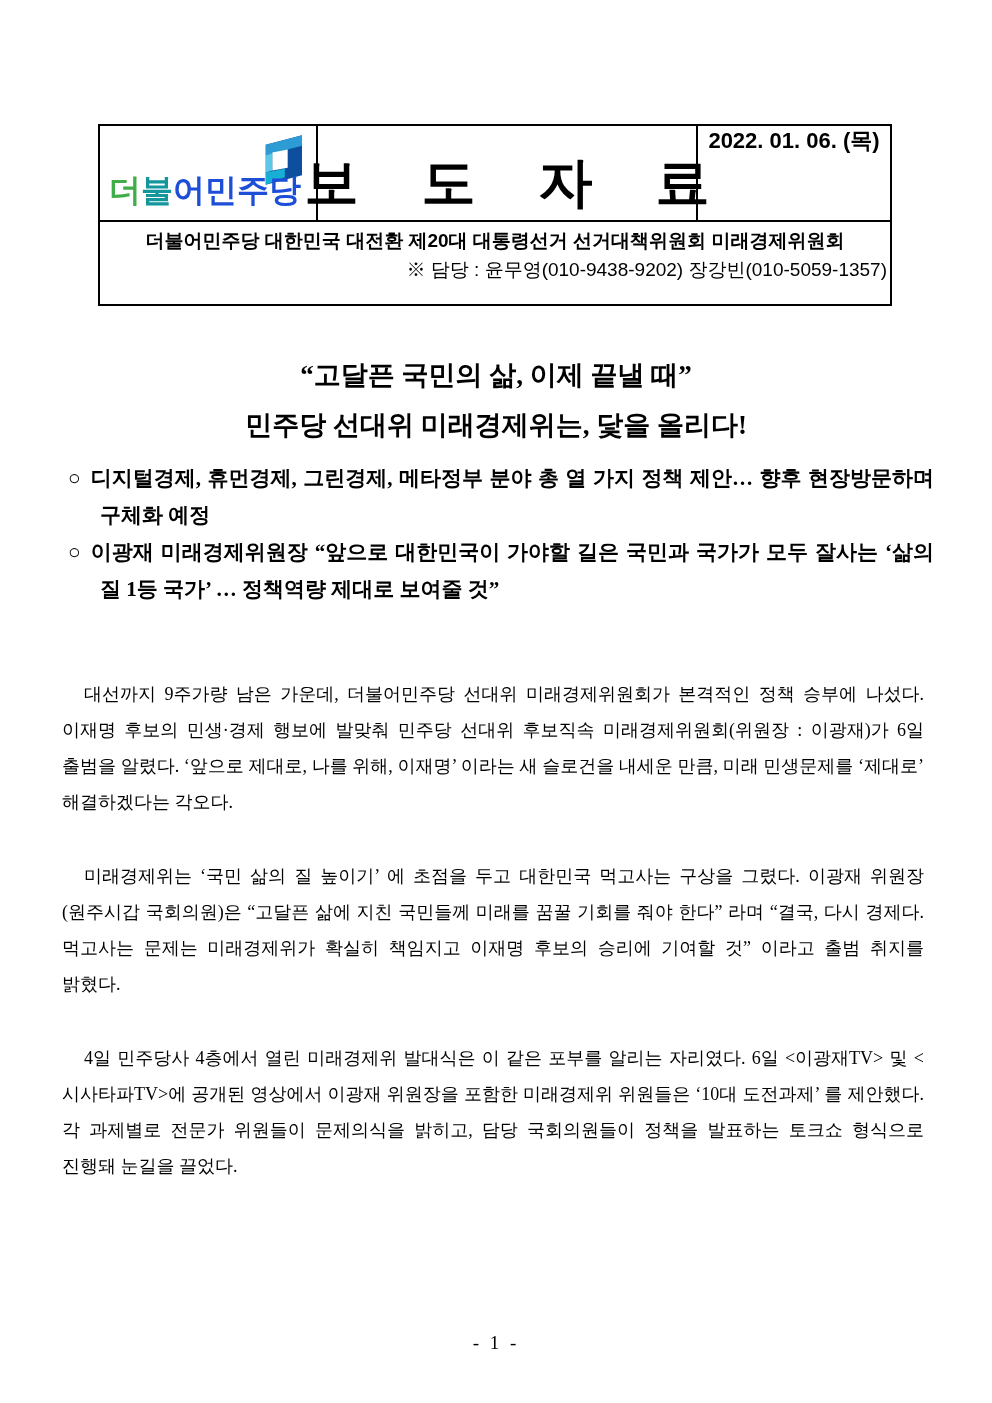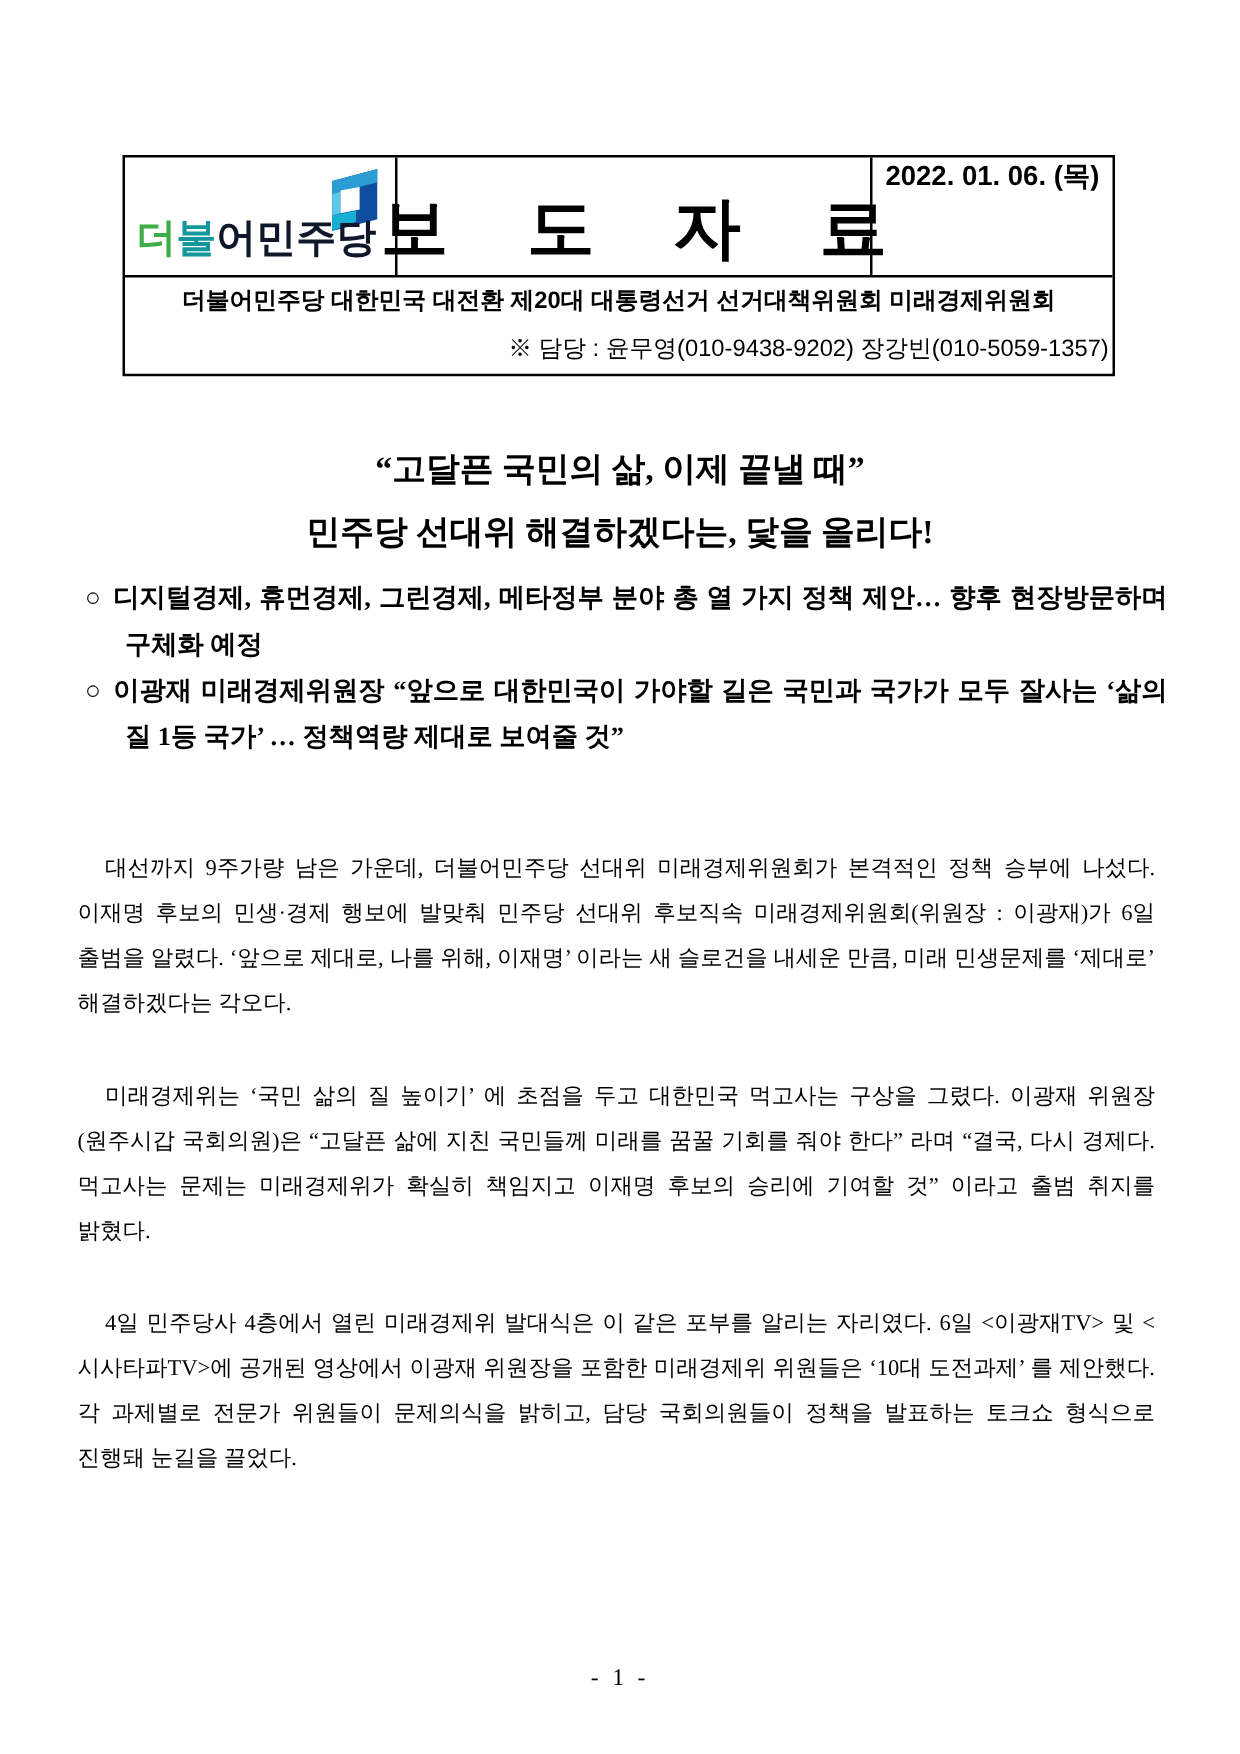--- a/index.html
+++ b/index.html
@@ -46,21 +46,21 @@
     left: 9px;
     bottom: 7px;
     font-family: "Liberation Sans", sans-serif;
     font-weight: 900;
     font-size: 32px;
     letter-spacing: 0px;
     white-space: nowrap;
   }
   .logo-seg1 { color: #3fae49; }
   .logo-seg2 { color: #14979c; }
-  .logo-seg3 { color: #0f172a; }
+  .logo-seg3 { color: #1d4ed8; }
   .title-cell {
     width: 380px;
     border-right: 2px solid #000;
     box-sizing: border-box;
     display: flex;
     align-items: flex-end;
     justify-content: center;
   }
   .masthead-title {
     font-family: "Liberation Sans", sans-serif;
@@ -75,37 +75,37 @@
     display: flex;
     justify-content: center;
   }
   .issue-date {
     font-family: "Liberation Sans", sans-serif;
     font-weight: 700;
     font-size: 22px;
     white-space: nowrap;
   }
   .header-bottom {
-    padding: 5px 3px 7px 3px;
+    padding: 5px 3px 22px 3px;
   }
   .committee-line {
     text-align: center;
     font-family: "Liberation Sans", sans-serif;
     font-weight: 700;
     font-size: 19px;
     line-height: 28px;
     white-space: nowrap;
   }
   .contact-line {
     text-align: right;
     font-family: "Liberation Sans", sans-serif;
     font-weight: 400;
     font-size: 19px;
     line-height: 25px;
-    margin-top: 12px;
+    margin-top: 2px;
     white-space: nowrap;
   }
 
   
   .headline {
     position: absolute;
     top: 338px;
     left: 0;
     width: 100%;
     text-align: center;
@@ -209,21 +209,21 @@
     </div>
 
     <div class="header-bottom">
       <div class="committee-line">더불어민주당 대한민국 대전환 제20대 대통령선거 선거대책위원회 미래경제위원회</div>
       <div class="contact-line">※ 담당 : 윤무영(010-9438-9202) 장강빈(010-5059-1357)</div>
     </div>
   </div>
 
   <div class="headline">
     <span class="headline-line1">“고달픈 국민의 삶, 이제 끝낼 때”</span>
-    <span class="headline-line2">민주당 선대위 해결하겠다는, 닻을 올리다!</span>
+    <span class="headline-line2">민주당 선대위 미래경제위는, 닻을 올리다!</span>
   </div>
 
   <div class="bullets">
     <div class="bullet">
       <span class="bullet-marker">○</span><span>디지털경제, 휴먼경제, 그린경제, 메타정부 분야 총 열 가지 정책 제안… 향후 현장방문하며 구체화 예정</span>
     </div>
     <div class="bullet">
       <span class="bullet-marker">○</span><span>이광재 미래경제위원장 “앞으로 대한민국이 가야할 길은 국민과 국가가 모두 잘사는 ‘삶의 질 1등 국가’ … 정책역량 제대로 보여줄 것”</span>
     </div>
   </div>

